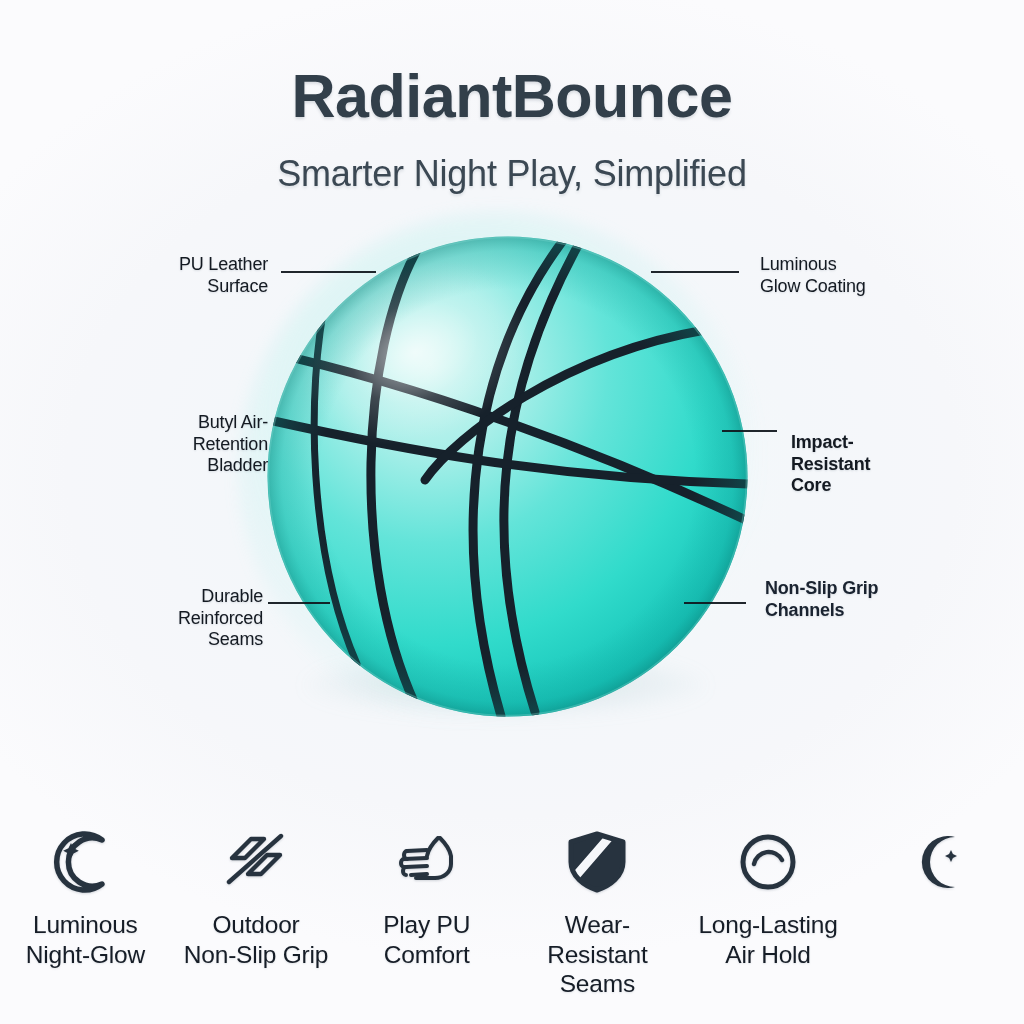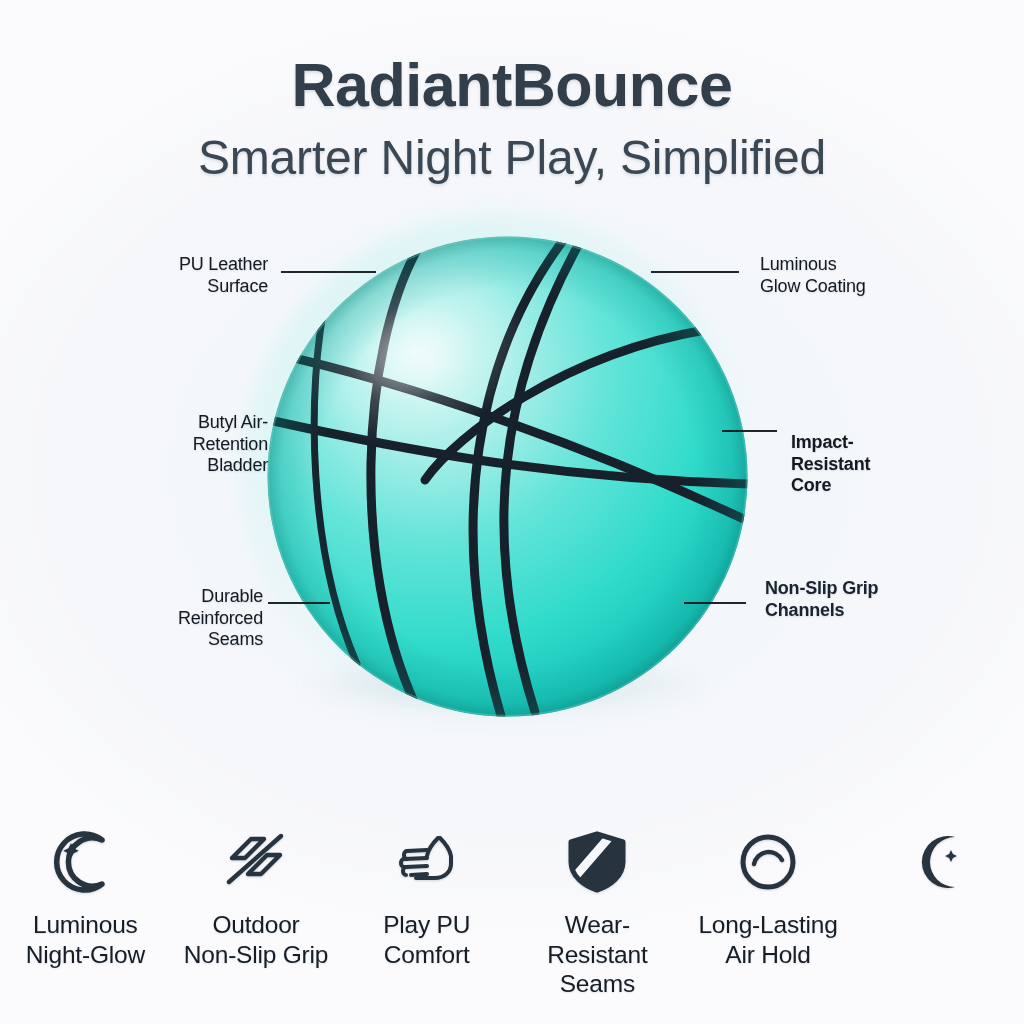--- a/index.html
+++ b/index.html
@@ -12,28 +12,28 @@
   #poster{
     position:relative;width:1024px;height:1024px;
     background:
       radial-gradient(ellipse 62% 48% at 50% 46%, #f2fbfb 0%, #f4f7fa 45%, #f6f7fa 70%, #fbfbfd 100%),
       linear-gradient(168deg,#fdfdfe 0%,#f4f6f9 48%,#f7f8fb 100%);
     overflow:hidden;
   }
   
   .hdr{position:absolute;top:0;left:0;width:1024px;text-align:center;}
   .title{
-    margin:1px;padding-top:54px;
+    margin:12px;padding-top:54px;
     font-size:61px;font-weight:bold;letter-spacing:-0.5px;
     color:#323f4a;line-height:1.0;
     text-shadow:0 2px 3px rgba(60,80,95,.17);
   }
   .subtitle{
     margin:0;padding-top:16px;
-    font-size:48px;font-weight:normal;letter-spacing:-0.2px;
+    font-size:36px;font-weight:normal;letter-spacing:-0.2px;
     color:#3b4853;line-height:1.05;
     text-shadow:0 2px 3px rgba(60,80,95,.15);
   }
   
   .ball-wrap{position:absolute;left:255px;top:226px;width:500px;height:510px;}
   .ball-shadow{
     position:absolute;left:48px;top:430px;width:405px;height:60px;
     border-radius:50%;
     background:radial-gradient(ellipse at 50% 45%,rgba(110,170,175,.30) 0%,rgba(140,185,190,.14) 45%,rgba(160,195,200,0) 75%);
     filter:blur(9px);

